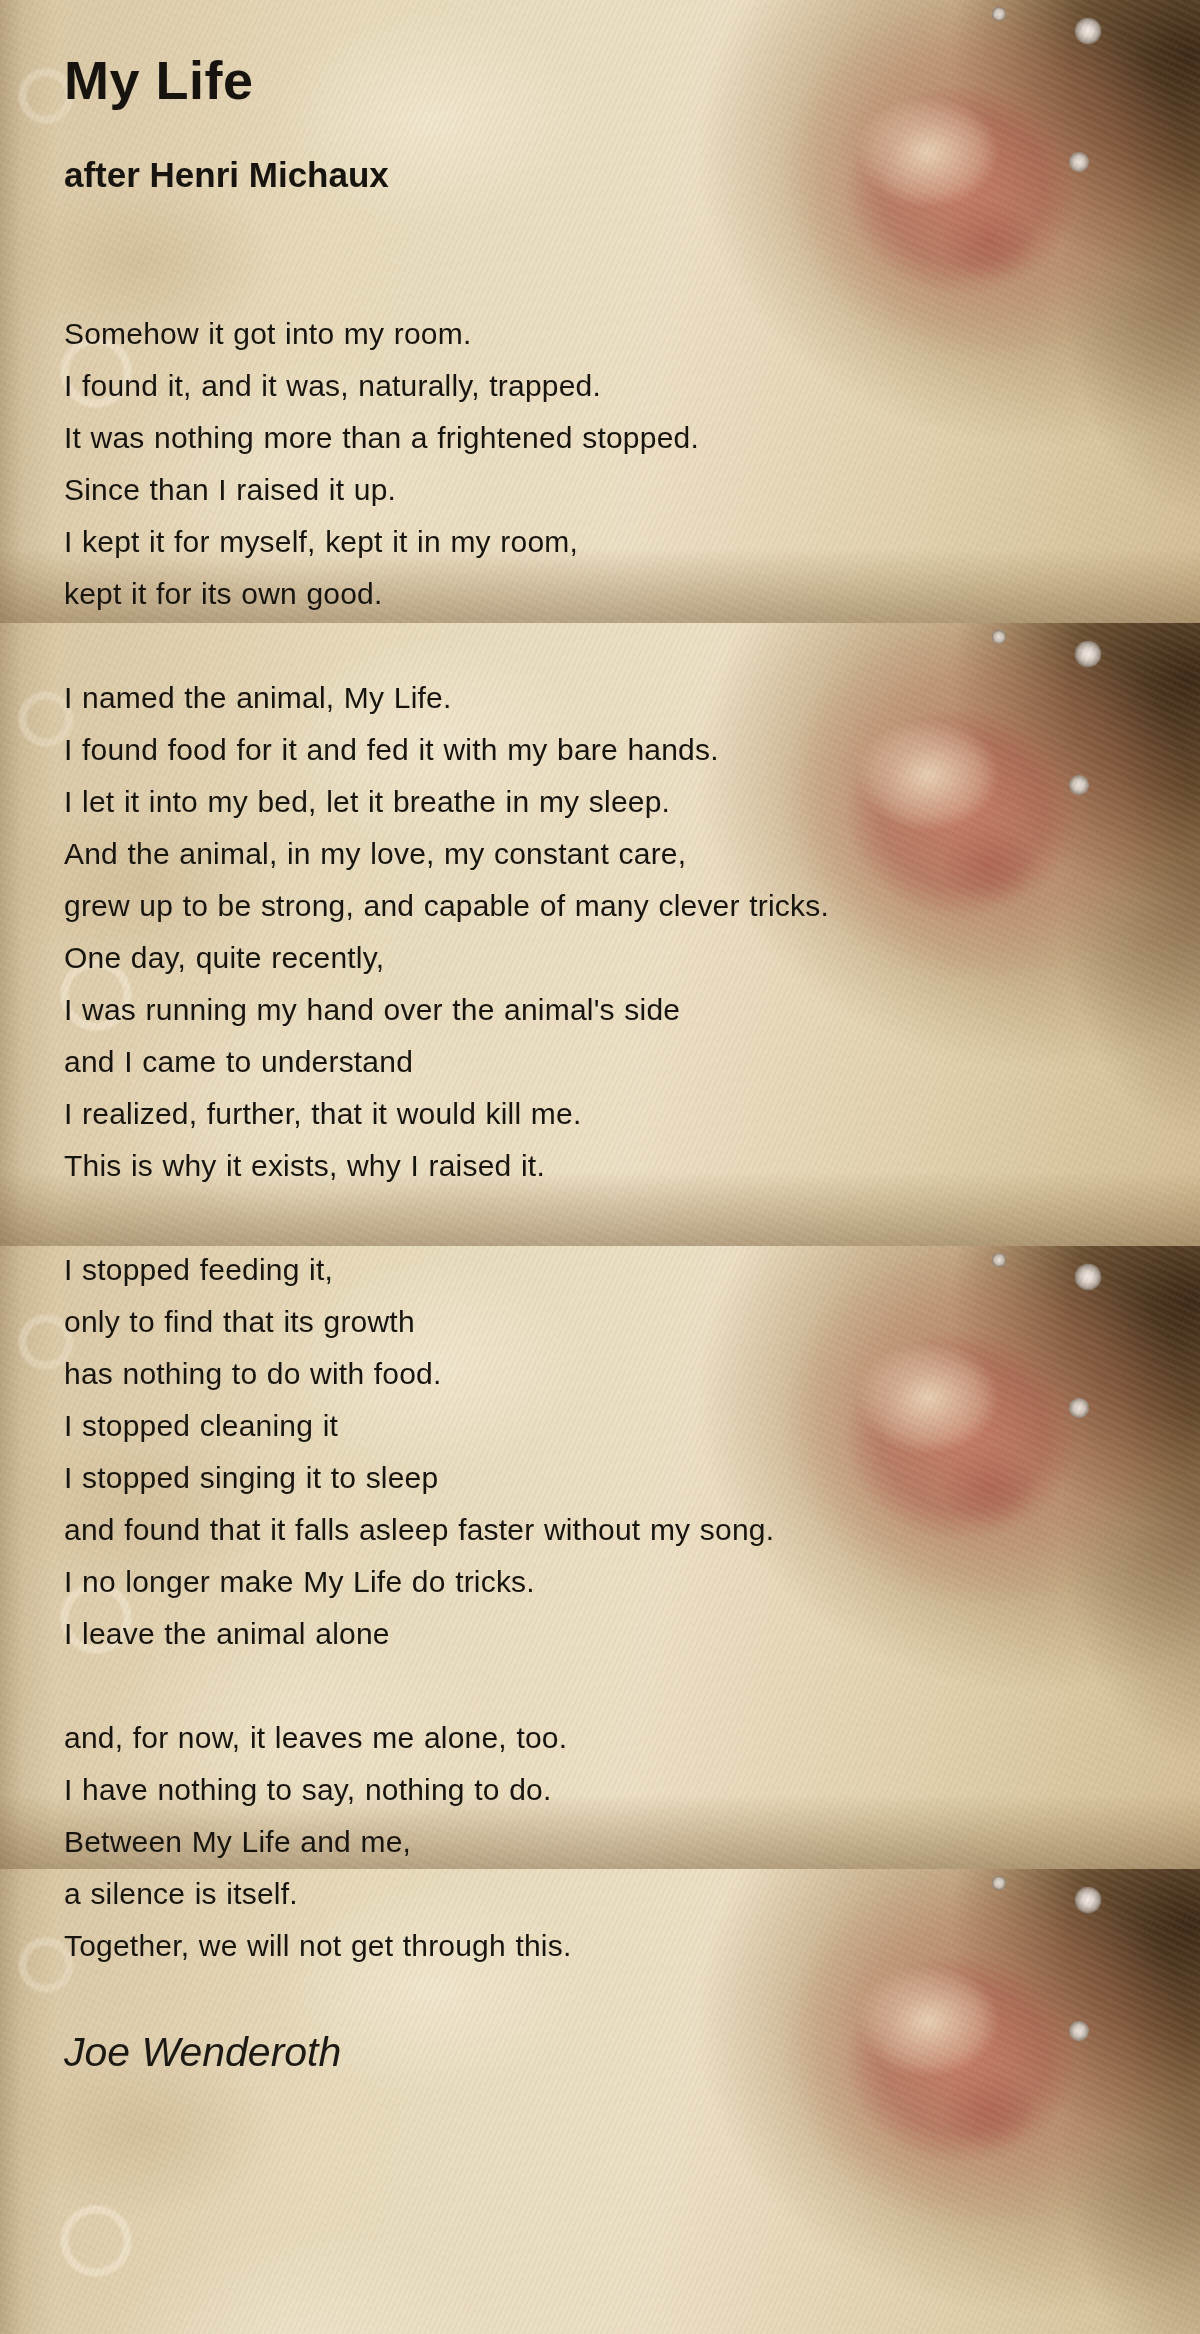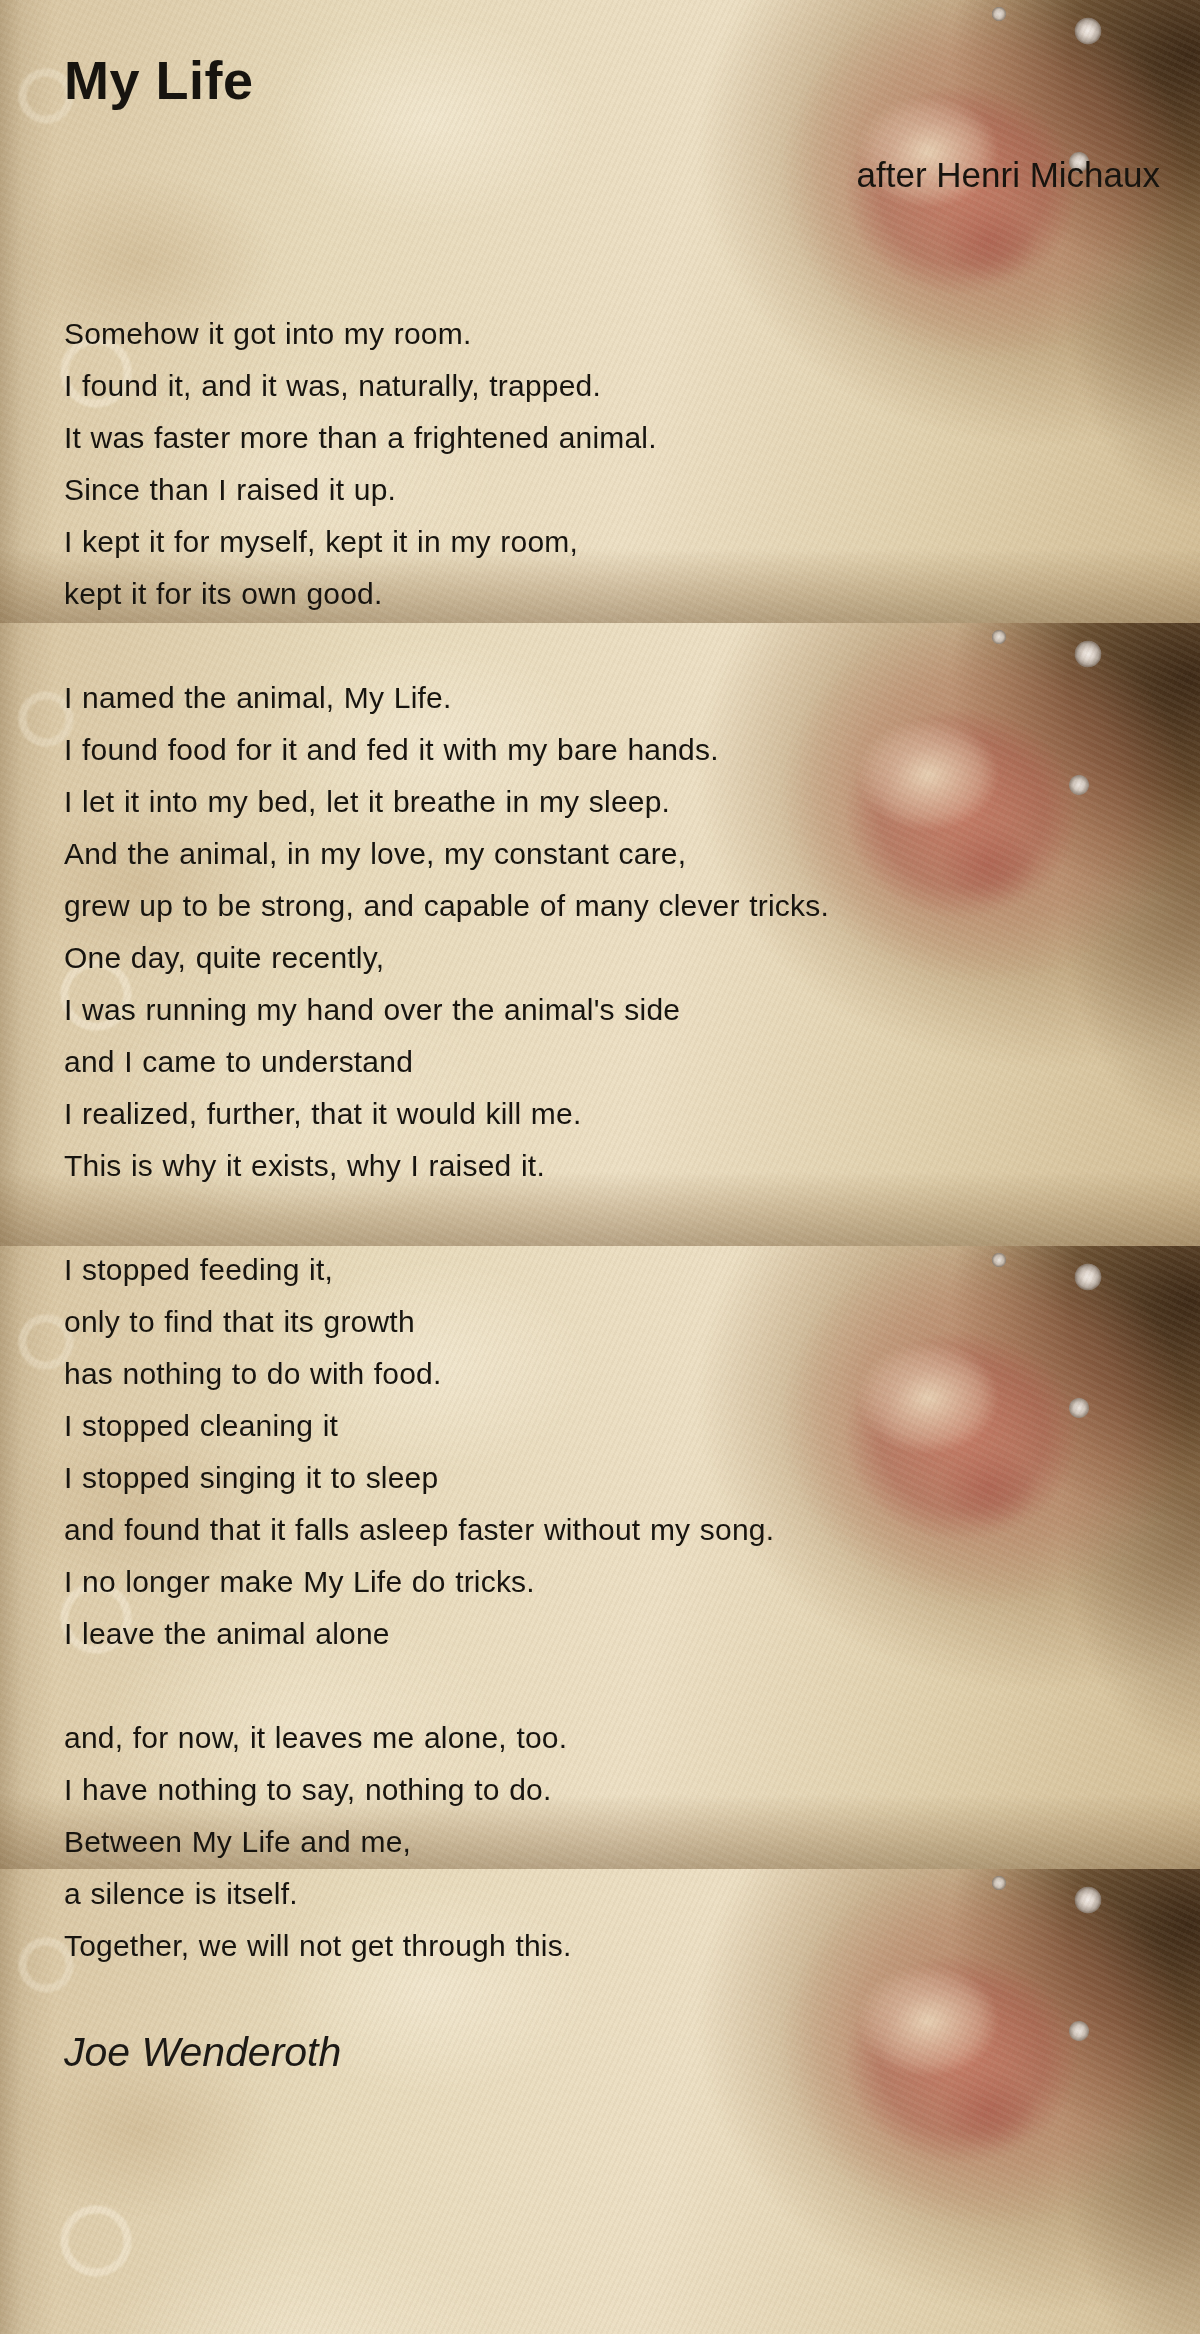--- a/index.html
+++ b/index.html
@@ -65,22 +65,21 @@
     font-size: 54px;
     line-height: 60px;
     font-weight: bold;
     letter-spacing: 0.5px;
   }
 
   .dedication {
     margin: 44px 0 0 0;
     font-size: 35px;
     line-height: 42px;
-    font-weight: normal;
-    text-align: right;
+    font-weight: bold;
   }
 
   .poem { margin-top: 112px; }
 
   .stanza { margin: 0 0 52px 0; }
   .stanza:last-child { margin-bottom: 0; }
 
   .line {
     font-size: 30px;
     line-height: 52px;
@@ -107,21 +106,21 @@
 
   <div class="content">
     <h1 class="title">My Life</h1>
 
     <div class="dedication">after Henri Michaux</div>
 
     <div class="poem" id="poem-body">
         <div class="stanza">
           <div class="line">Somehow it got into my room.</div>
           <div class="line">I found it, and it was, naturally, trapped.</div>
-          <div class="line">It was faster more than a frightened animal.</div>
+          <div class="line">It was nothing more than a frightened stopped.</div>
           <div class="line">Since than I raised it up.</div>
           <div class="line">I kept it for myself, kept it in my room,</div>
           <div class="line">kept it for its own good.</div>
         </div>
         <div class="stanza">
           <div class="line">I named the animal, My Life.</div>
           <div class="line">I found food for it and fed it with my bare hands.</div>
           <div class="line">I let it into my bed, let it breathe in my sleep.</div>
           <div class="line">And the animal, in my love, my constant care,</div>
           <div class="line">grew up to be strong, and capable of many clever tricks.</div>

